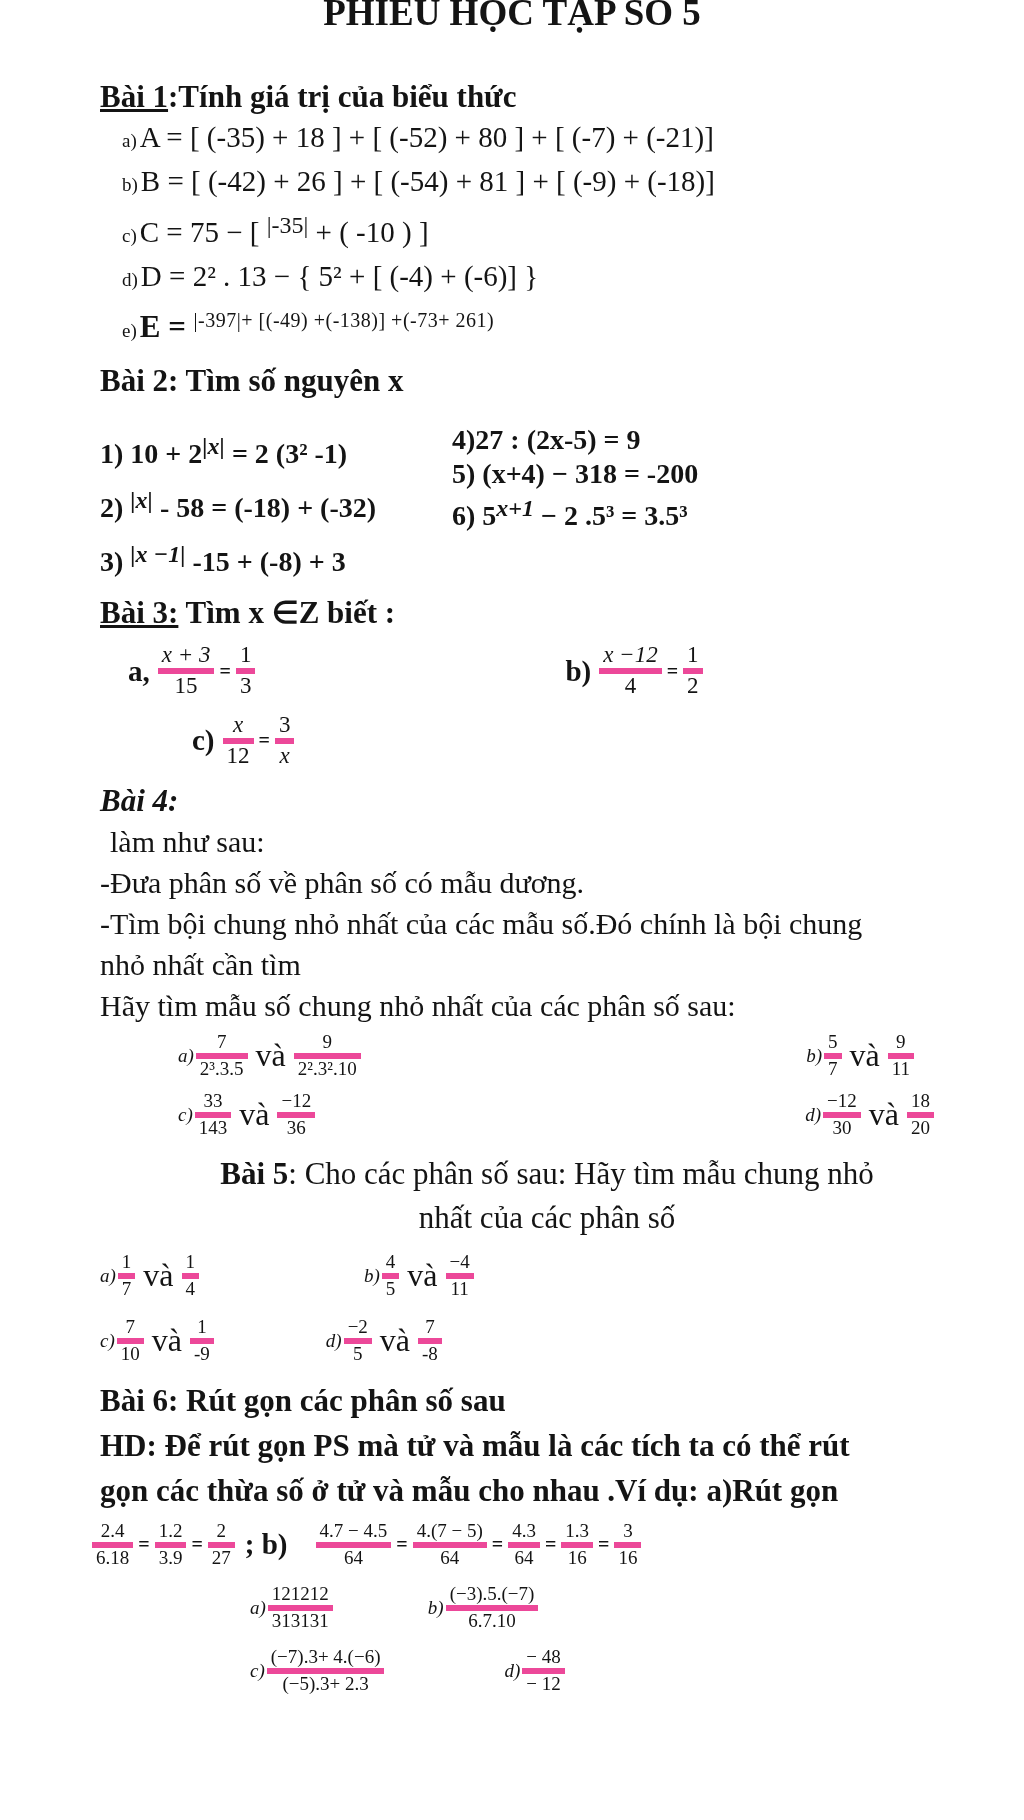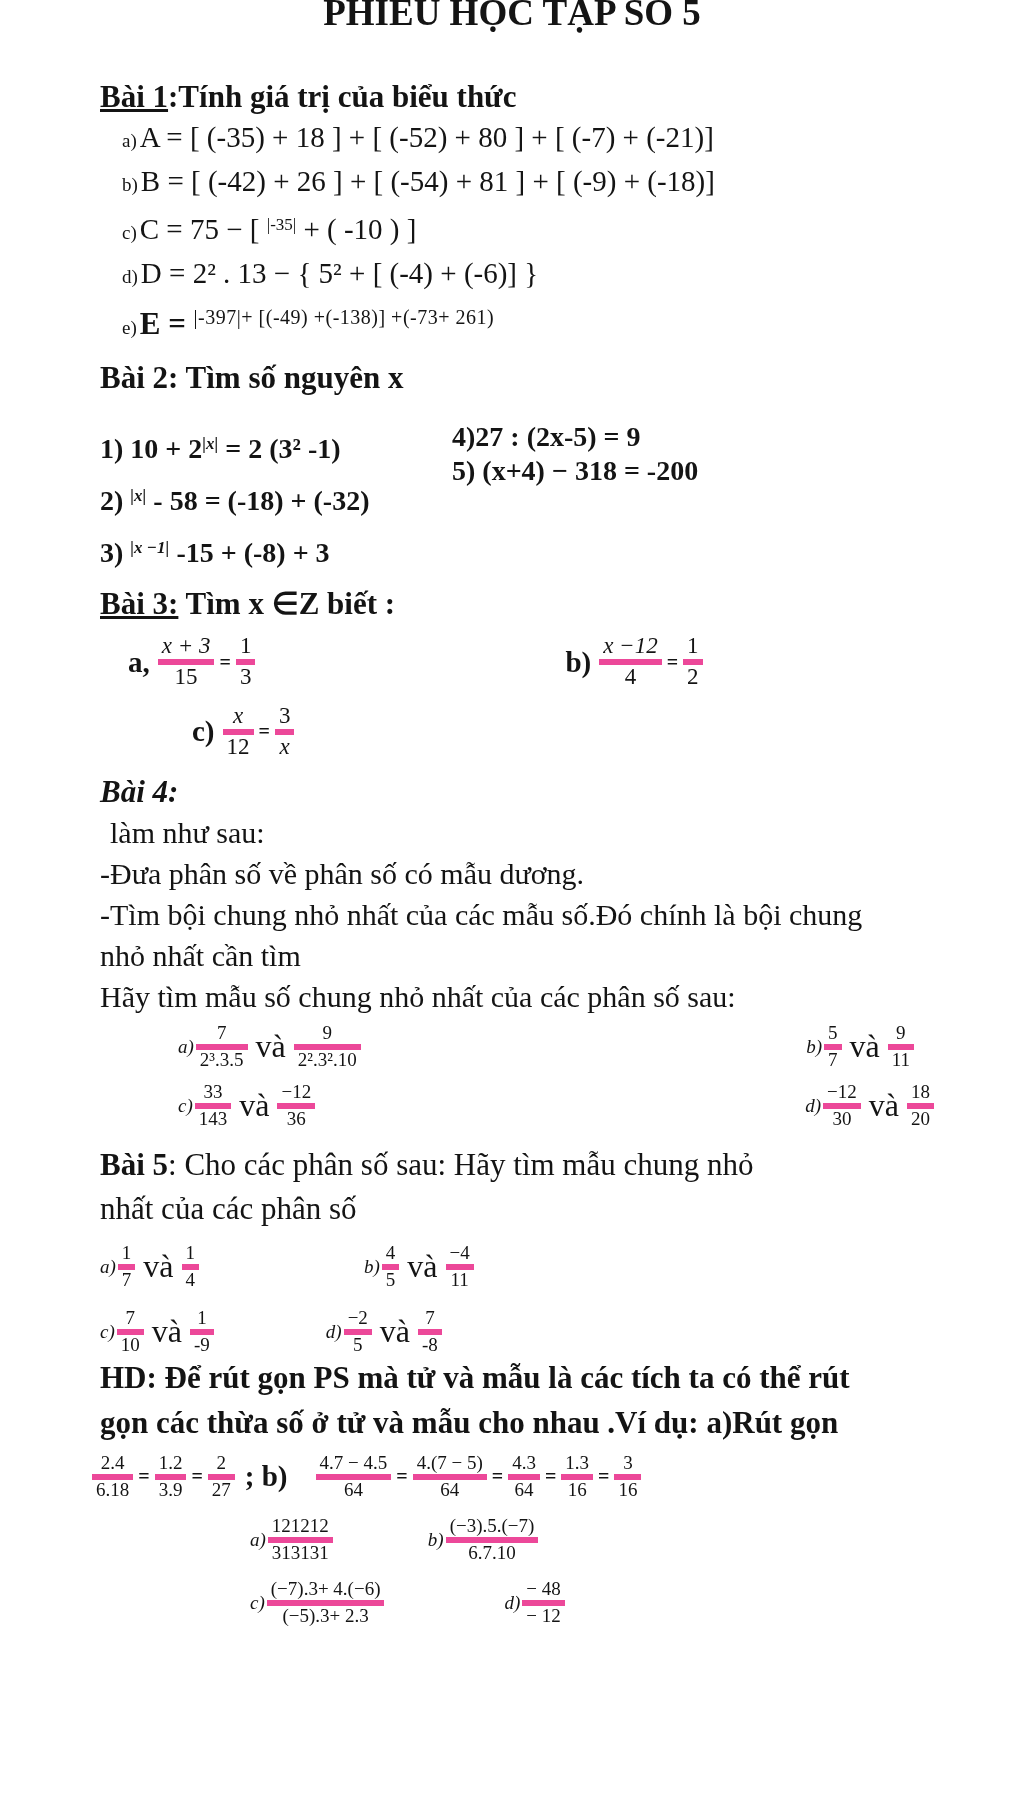--- a/index.html
+++ b/index.html
@@ -9,39 +9,39 @@
     font-family:"Liberation Serif", serif;
   }
   .center{text-align:center;}
   .page-title{font-size:37px;font-weight:bold;margin-top:-8px;line-height:1.15;}
   .page-subtitle{font-size:33px;font-weight:bold;line-height:1.25;}
   .content{padding:0 30px 0 100px;}
   .bai-head{font-size:31px;font-weight:bold;margin-top:10px;line-height:1.3;}
   .u{text-decoration:underline;}
   .b1-item{font-size:29px;padding-left:22px;line-height:40px;}
   .small-lbl{font-size:19px;margin-right:3px;}
-  .sup{font-size:17px;vertical-align:9px;}
+  .sup{font-size:24px;vertical-align:9px;}
   .sup-long{font-size:20px;vertical-align:10px;letter-spacing:0.5px;}
   .it{font-style:italic;}
   .b2-grid{display:flex;margin-top:22px;font-weight:bold;font-size:28px;}
   .b2-left{width:352px;flex-shrink:0;}
   .b2-left .b2-line{line-height:47px;}
   .b2-right .b2-line{line-height:34px;}
   .frac{display:inline-block;text-align:center;vertical-align:middle;font-size:23px;line-height:1.08;}
   .frac .num{display:block;border-bottom:6px solid #ec4899;padding:0 4px;}
   .frac .den{display:block;padding:0 4px;}
   .frac.small{font-size:19px;}
   .fgroup{display:inline-flex;align-items:center;}
   .frow{display:flex;align-items:center;}
   .lbl{font-style:italic;font-size:19px;margin-right:2px;}
   .big-lbl{font-size:29px;font-weight:bold;margin-right:8px;}
   .eqsign{font-size:20px;font-weight:bold;margin:0 5px;}
   .va{font-size:32px;margin:0 8px;}
   .b4-p{font-size:30px;line-height:41px;}
-  .b5-head{font-size:31px;line-height:44px;}
+  .b5-head{font-size:31px;line-height:44px;text-align:center;}
   .b6-head{font-size:31px;font-weight:bold;line-height:45px;margin-top:14px;}
   .chain-sep{font-size:29px;font-weight:bold;margin:0 10px;}
 </style>
 </head>
 <body>
 
 <div class="center">
   <div class="page-title">PHIẾU HỌC TẬP SỐ 5</div>
 </div>
 
@@ -59,20 +59,21 @@
 
   <div class="b2-grid">
     <div class="b2-left">
       <div class="b2-line"><span>1)</span> <span>10 + 2</span><span class="sup it">|x|</span><span> = 2 (3² -1)</span></div>
       <div class="b2-line"><span>2)</span> <span class="sup it">|x|</span><span> - 58 = (-18) + (-32)</span></div>
       <div class="b2-line"><span>3)</span> <span class="sup it">|x −1|</span><span> -15 + (-8) + 3</span></div>
     </div>
     <div class="b2-right">
       <div class="b2-line">4)27 : (2x-5) = 9</div>
       <div class="b2-line">5) (x+4) − 318 = -200</div>
+      <div class="b2-line"><span>6) 5</span><span class="sup it">x+1</span><span> − 2 .5³ = 3.5³</span></div>
     </div>
   </div>
 
   <div class="bai-head" style="margin-top:8px;"><span class="u">Bài 3:</span><span> Tìm x ∈Z biết :</span></div>
 
   <div class="frow" style="margin-top:10px;">
     <span class="fgroup" style="margin-left:28px;">
       <span class="big-lbl">a,</span>
       <span class="frac">
           <span class="num it">x + 3</span>
@@ -224,20 +225,21 @@
           <span class="den">5</span>
         </span>
       <span class="va">và</span>
       <span class="frac small">
           <span class="num">7</span>
           <span class="den">-8</span>
         </span>
     </span>
   </div>
 
+  <div class="b6-head">Bài 6: Rút gọn các phân số sau</div>
   <div class="b6-head" style="margin-top:0;">HD: Để rút gọn PS mà tử và mẫu là các tích ta có thể rút</div>
   <div class="b6-head" style="margin-top:0;">gọn các thừa số ở tử và mẫu cho nhau .Ví dụ: a)Rút gọn</div>
 
   <div class="frow" style="margin-top:8px;margin-left:-8px;">
     <span class="frac small">
         <span class="num">2.4</span>
         <span class="den">6.18</span>
       </span>
     <span class="eqsign">=</span>
     <span class="frac small">

